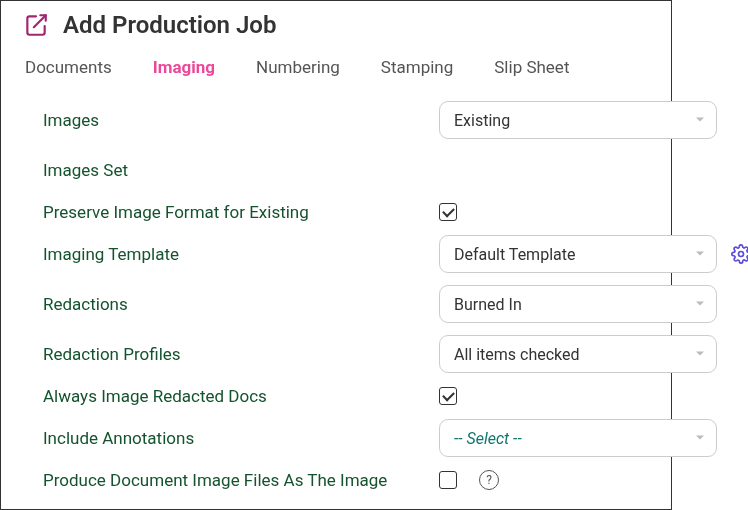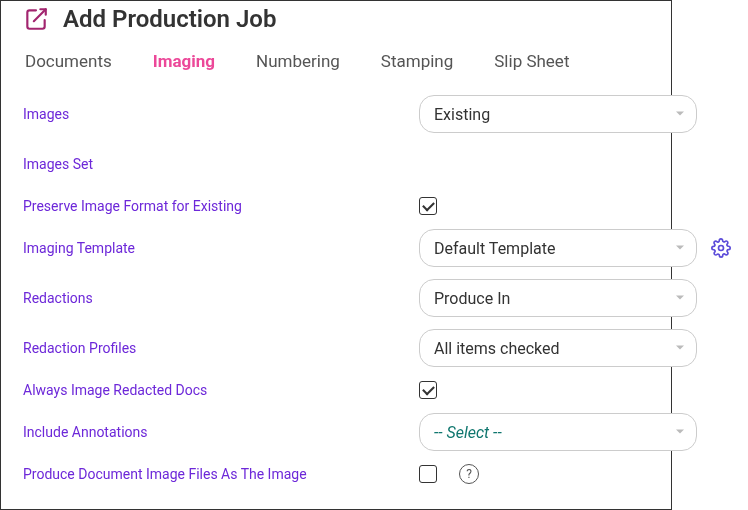--- a/index.html
+++ b/index.html
@@ -11,20 +11,21 @@
     overflow: hidden;
     position: relative;
   }
   .container {
     border: 1px solid #333;
     width: 672px;
     height: 510px;
     padding: 4px 22px 18px 22px;
     display: flex;
     flex-direction: column;
+    justify-content: flex-end;
   }
   .header {
     display: flex;
     align-items: center;
     gap: 14px;
     margin-bottom: 18px;
   }
   .header .icon-wrap {
     color: #a2256f;
     display: flex;
@@ -57,36 +58,37 @@
     flex-direction: column;
     gap: 12px;
   }
   .row {
     display: flex;
     align-items: center;
     min-height: 38px;
   }
   .row .label {
     width: 396px;
-    font-size: 14px;
-    color: #6d28d9;
+    font-size: 17px;
+    color: #14532d;
     flex-shrink: 0;
+    margin-left: 20px;
   }
   .row .control {
     flex: 1;
     display: flex;
     align-items: center;
     gap: 14px;
   }
   .select-box {
     position: relative;
     width: 278px;
     height: 38px;
     border: 1px solid #ccc;
-    border-radius: 15px;
+    border-radius: 9px;
     background: #fff;
     display: flex;
     align-items: center;
     padding: 0 34px 0 14px;
     font-size: 16px;
     color: #333;
     cursor: pointer;
   }
   .select-box.placeholder {
     color: #0f766e;
@@ -207,21 +209,21 @@
             <path d="M19.4 15a1.65 1.65 0 0 0 .33 1.82l.06.06a2 2 0 1 1-2.83 2.83l-.06-.06a1.65 1.65 0 0 0-1.82-.33 1.65 1.65 0 0 0-1 1.51V21a2 2 0 1 1-4 0v-.09a1.65 1.65 0 0 0-1-1.51 1.65 1.65 0 0 0-1.82.33l-.06.06a2 2 0 1 1-2.83-2.83l.06-.06a1.65 1.65 0 0 0 .33-1.82 1.65 1.65 0 0 0-1.51-1H3a2 2 0 1 1 0-4h.09a1.65 1.65 0 0 0 1.51-1 1.65 1.65 0 0 0-.33-1.82l-.06-.06a2 2 0 1 1 2.83-2.83l.06.06a1.65 1.65 0 0 0 1.82.33h0a1.65 1.65 0 0 0 1-1.51V3a2 2 0 1 1 4 0v.09a1.65 1.65 0 0 0 1 1.51h0a1.65 1.65 0 0 0 1.82-.33l.06-.06a2 2 0 1 1 2.83 2.83l-.06.06a1.65 1.65 0 0 0-.33 1.82v0a1.65 1.65 0 0 0 1.51 1H21a2 2 0 1 1 0 4h-.09a1.65 1.65 0 0 0-1.51 1z"></path>
           </svg>
         </span>
       </div>
     </div>
 
     <div class="row">
       <div class="label">Redactions</div>
       <div class="control">
         <div class="select-box">
-          <span>Produce In</span>
+          <span>Burned In</span>
           <span class="caret">
             <svg width="12" height="12" viewBox="0 0 12 12">
                 <path d="M2 4 L6 8 L10 4 Z" fill="currentColor"></path>
               </svg>
           </span>
         </div>
       </div>
     </div>
 
     <div class="row">

